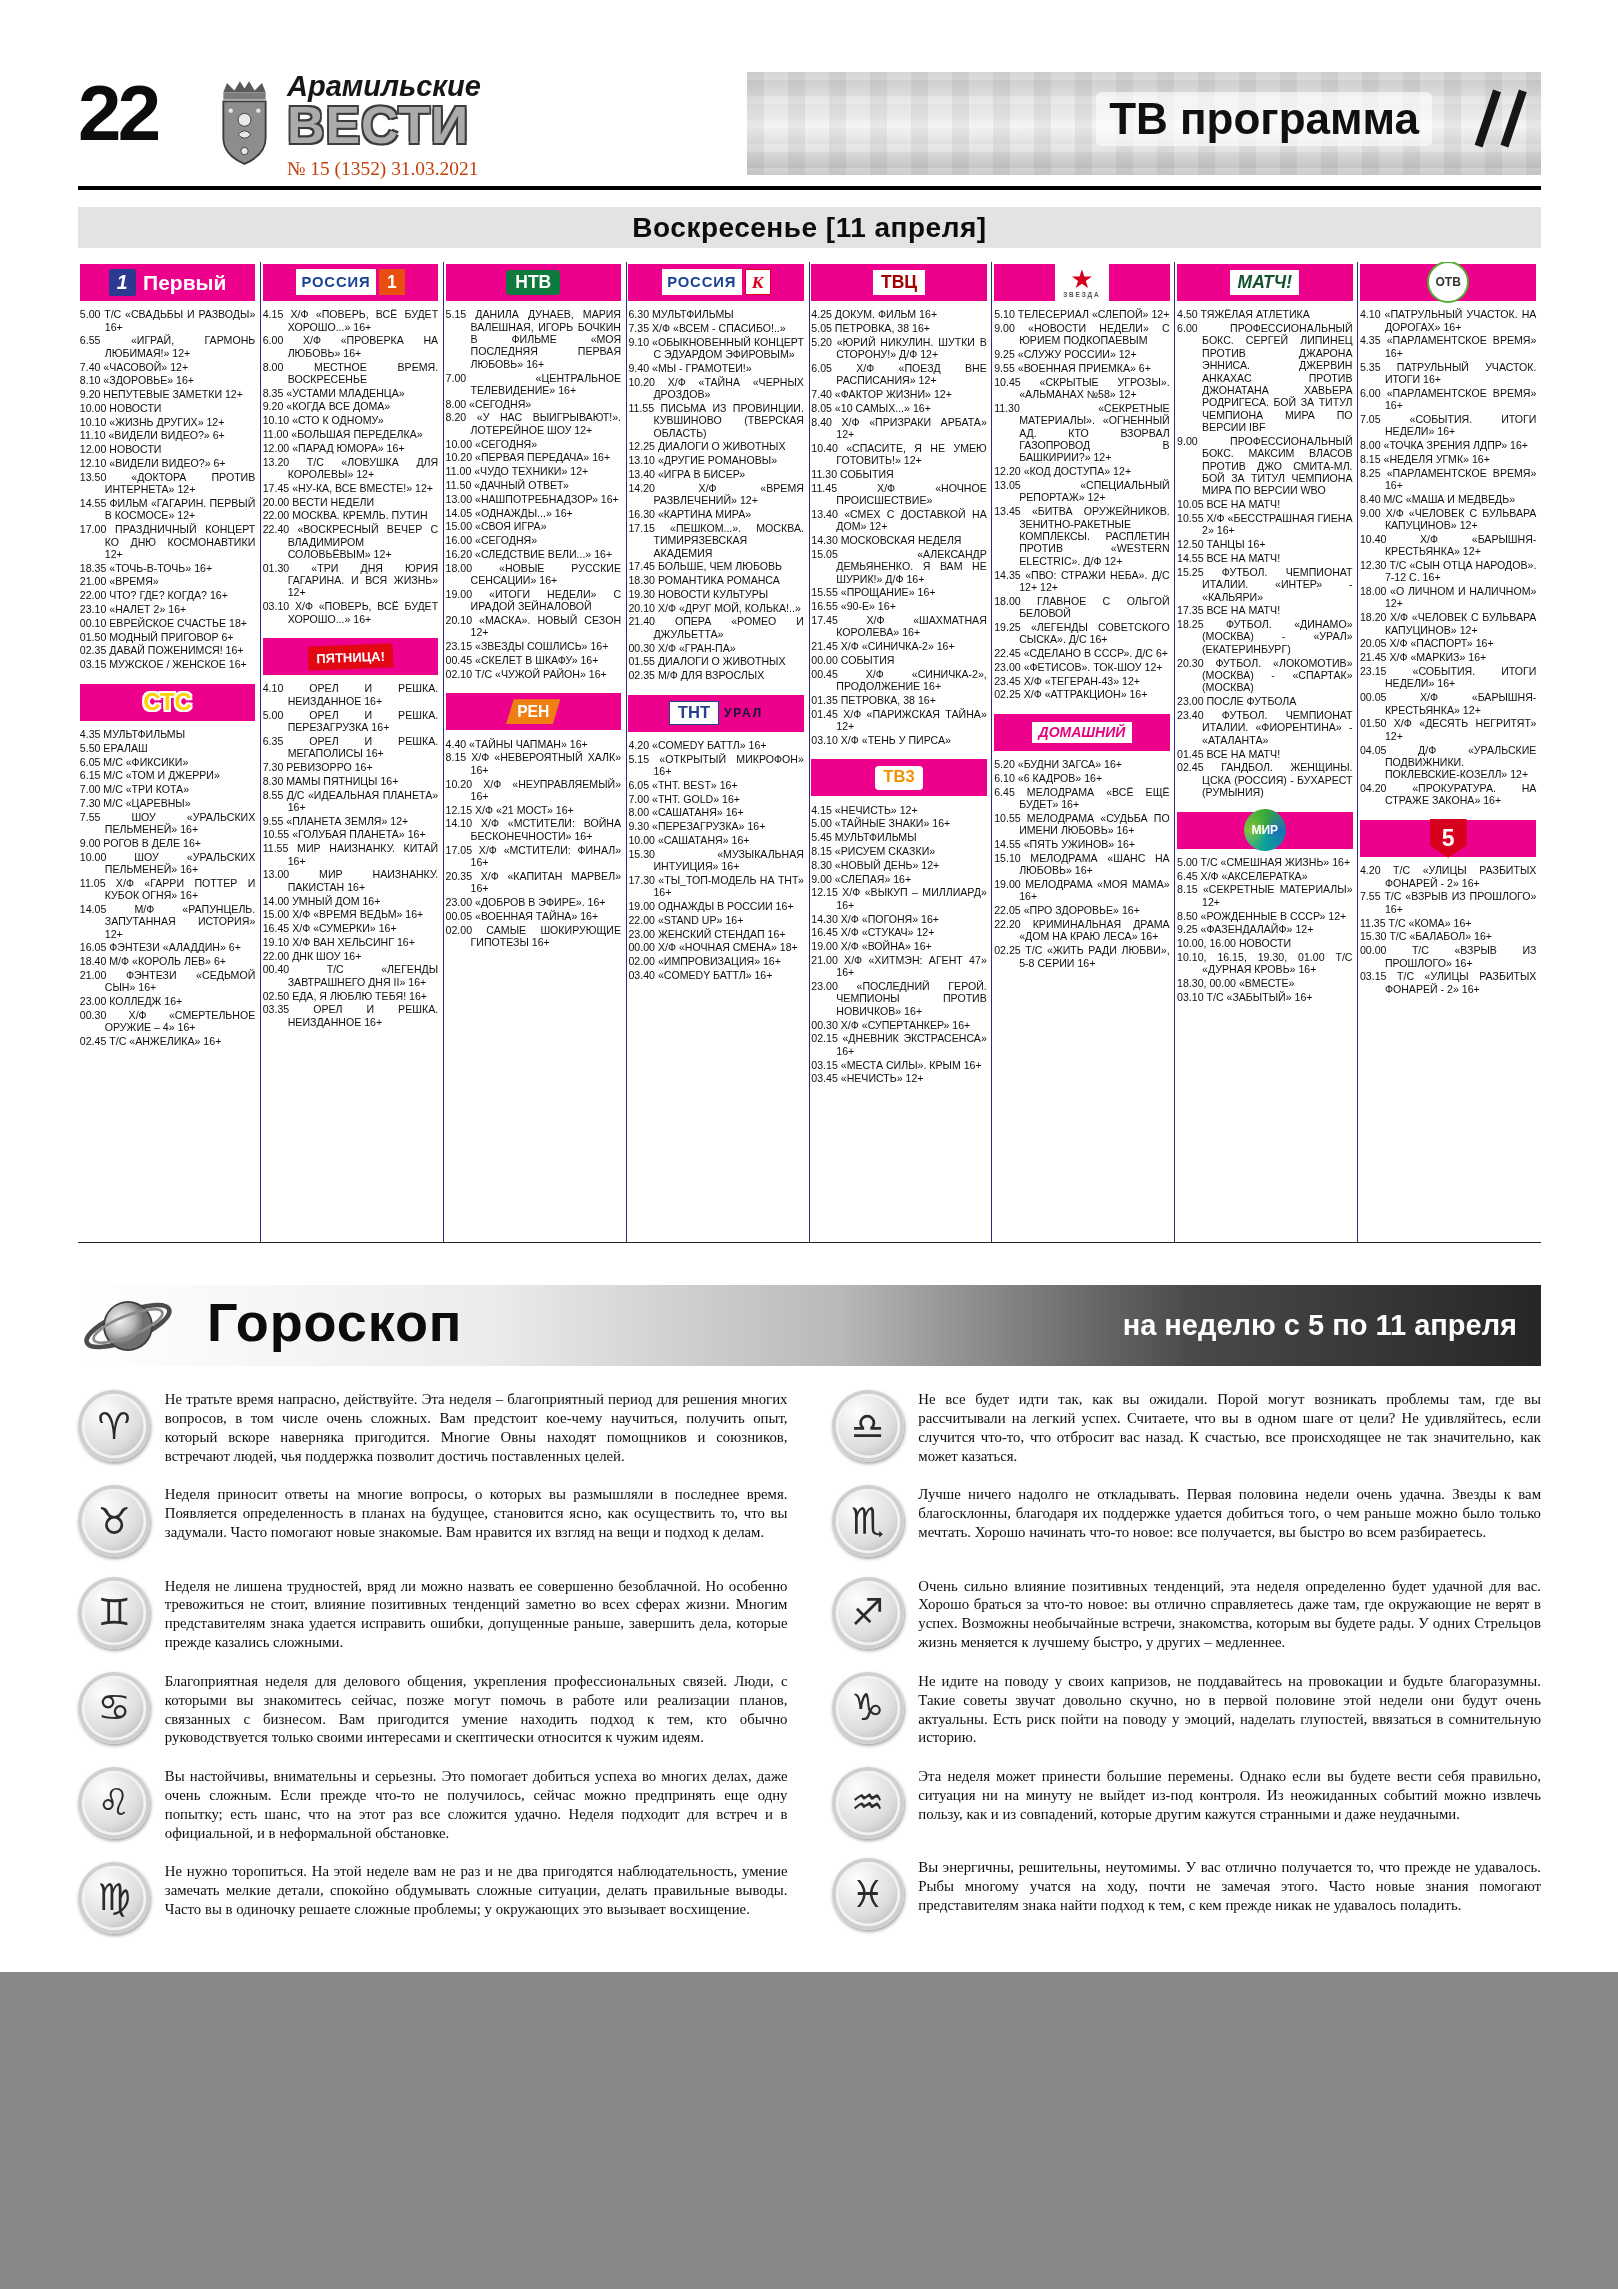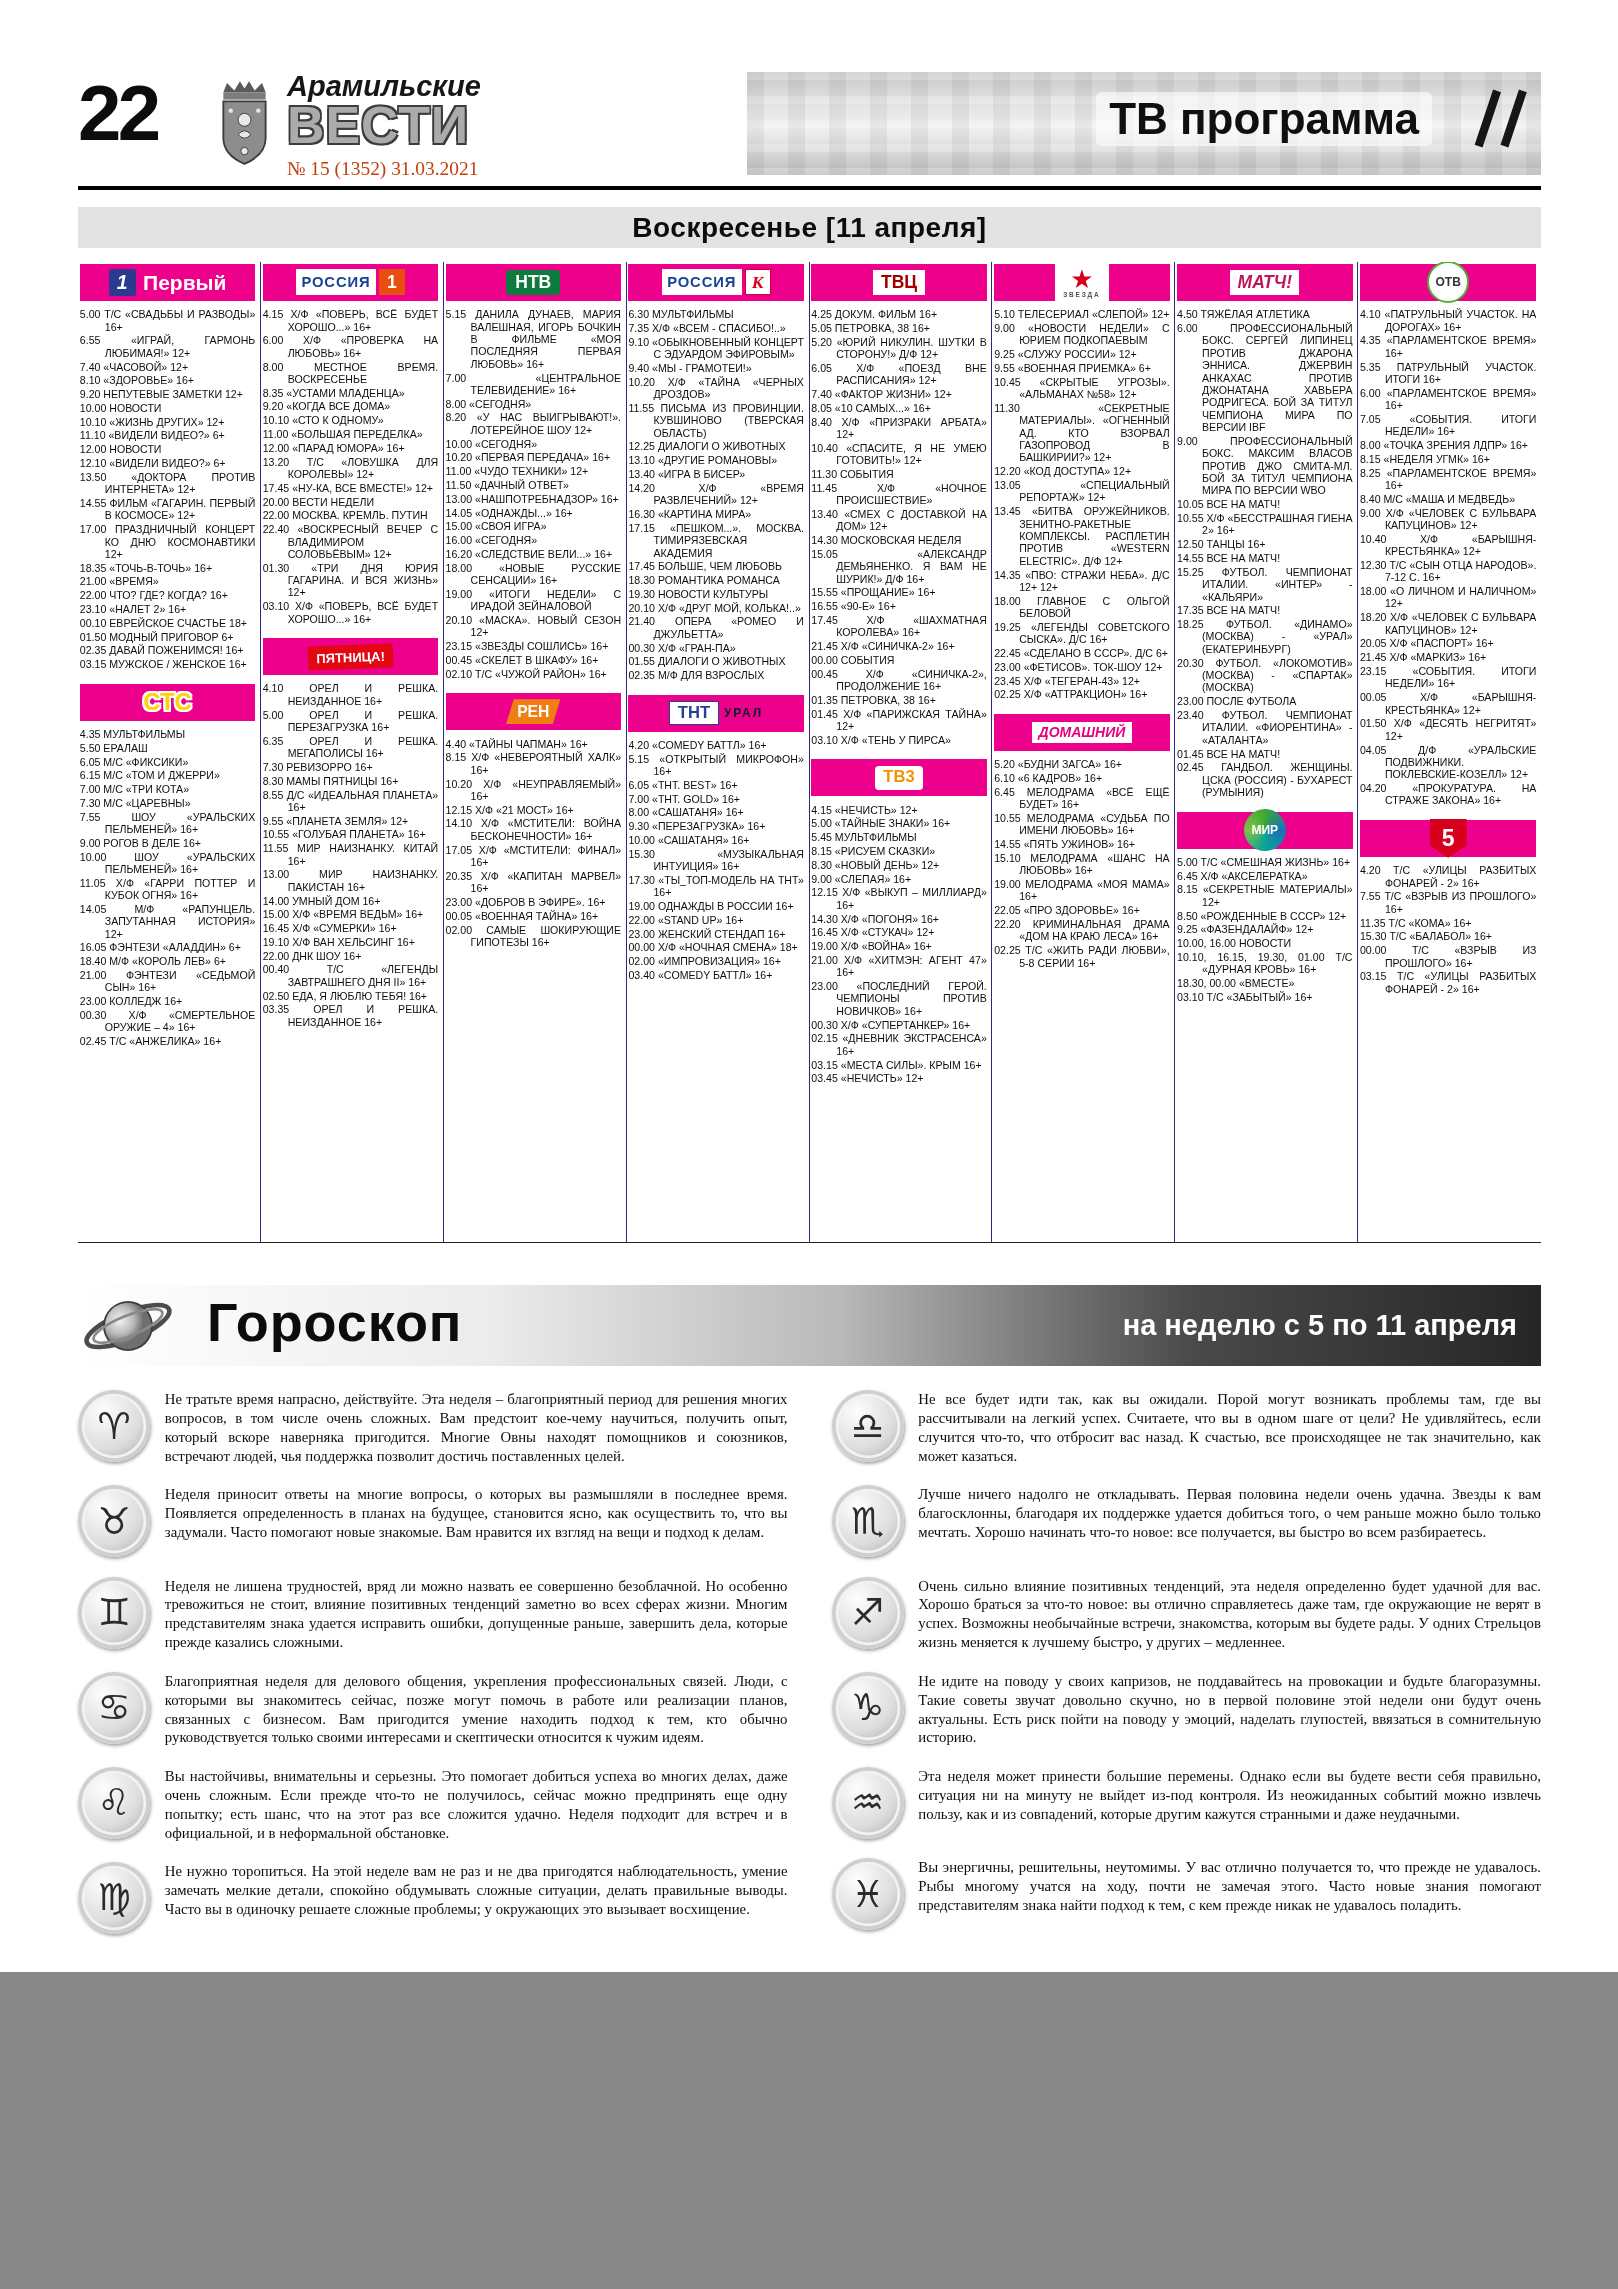--- a/index.html
+++ b/index.html
@@ -46,21 +46,21 @@
   .lg-1name{color:#fff;font-size:21px;font-weight:800;}
   .lg-ruword{background:#fff;color:#164194;font-weight:800;font-size:14.8px;padding:3.7px 5.5px;letter-spacing:0.9px;height:18.5px;}
   .lg-ru1{width:26px;height:26px;background:#e84e0e;color:#fff;font-weight:800;font-size:17.5px;margin-left:2.8px;}
   .lg-ruk{width:26px;height:26px;background:#fff;color:#d6001c;font-weight:700;font-size:17.5px;
     font-family:"Liberation Serif",serif;font-style:italic;margin-left:2.8px;border:1.8px solid #d6001c;box-sizing:border-box;}
   .lg-ntv{background:#0f7a3d;color:#ffffff;font-weight:800;font-size:17.5px;padding:3.7px 9.2px;border-radius:3.7px;}
   .lg-tvc{background:#fff;color:#a00000;font-weight:800;font-size:17.5px;padding:3.7px 8.3px;}
   .logo-zvezda{background:#fff;flex-direction:column;width:54px;height:42px;}
   .lg-star{color:#d6001c;font-size:26px;}
   .lg-starword{font-size:6.5px;color:#555;font-weight:700;letter-spacing:1.8px;margin-top:0.9px;}
-  .lg-match{background:#fff;color:#be185d;font-weight:800;font-style:italic;font-size:17.5px;padding:3.7px 7.4px;}
+  .lg-match{background:#fff;color:#14532d;font-weight:800;font-style:italic;font-size:17.5px;padding:3.7px 7.4px;}
   .lg-otv{width:42px;height:42px;border-radius:50%;background:#fff;border:2.8px solid #52ae32;color:#333;
     font-weight:800;font-size:12px;box-sizing:border-box;}
   .lg-sts{color:#ffd200;font-weight:900;font-size:24px;
     text-shadow:-1.8px 0 0 #fff,1.8px 0 0 #fff,0 -1.8px 0 #fff,0 1.8px 0 #fff,-1.8px -1.8px 0 #fff,1.8px 1.8px 0 #fff,-1.8px 1.8px 0 #fff,1.8px -1.8px 0 #fff;}
   .lg-pyat{background:#e30613;color:#fff;font-weight:900;font-size:13px;padding:5.5px 8.3px;border-radius:2.8px;transform:rotate(-2deg);}
   .lg-ren{background:#f07f13;color:#fff;font-weight:800;font-size:15.7px;padding:4.6px 11px;
     clip-path:polygon(14% 0,100% 0,86% 100%,0 100%);}
   .lg-tnt{color:#24408e;font-weight:900;font-size:16.6px;background:#fff;padding:2.8px 7.4px;border:1.8px solid #24408e;}
   .lg-tntural{color:#0f172a;font-weight:800;font-size:12px;margin-left:5.5px;letter-spacing:1.8px;}
   .lg-tv3{background:#fff;color:#f39200;font-weight:900;font-size:16.6px;padding:3.7px 8.3px;border-radius:3.7px;}

